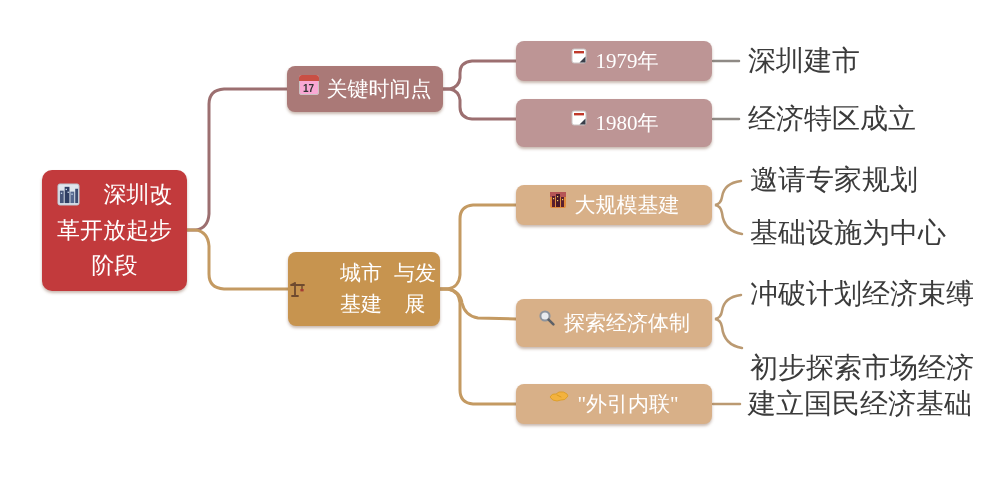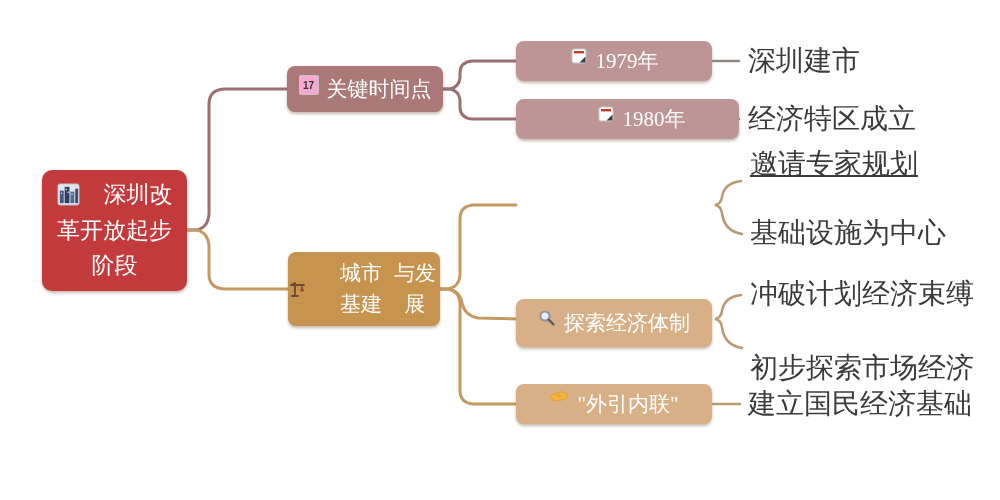--- a/index.html
+++ b/index.html
@@ -11,21 +11,21 @@
   .node .gap{display:inline-flex;align-items:flex-start;gap:8px;}
   .root{background:#c23a3c;border-radius:10px;flex-direction:column;line-height:1.55;
         font-size:23px;text-align:center;}
   .rose{background:#aa7977;font-size:21px;}
   .rose-child{background:#bd9595;font-size:21px;}
   .tan{background:#c7944f;font-size:21px;line-height:1.5;text-align:center;}
   .tan-child{background:#d8b088;font-size:21px;}
   .leaf{position:absolute;transform:translateY(-50%);font-size:28px;color:#3b3b3b;white-space:nowrap;}
   .ic{display:inline-flex;align-items:center;justify-content:center;}
   .cal{width:20px;height:20px;background:#f9a8d4;border-radius:3px;display:inline-flex;
-       flex-direction:row;overflow:hidden;box-shadow:inset 0 0 0 1px #cbc2c2;}
+       flex-direction:column;overflow:hidden;box-shadow:inset 0 0 0 1px #cbc2c2;}
   .cal-top{height:6px;background:#c94f44;}
   .cal-num{flex:1;display:flex;align-items:center;justify-content:center;
            font-size:10px;font-weight:bold;color:#333333;font-family:"Liberation Sans",sans-serif;}
   .rline1{display:inline-flex;align-items:center;gap:24px;}
 </style>
 </head>
 <body>
 
 <div id="canvas">
 
@@ -85,21 +85,21 @@
         <svg width="18" height="18" viewBox="0 0 18 18">
           <rect x="2" y="2" width="14" height="14" rx="2" fill="#ffffff" stroke="#c9c4c4"></rect>
           <rect x="4" y="4" width="10" height="2.4" fill="#c0392b"></rect>
           <path d="M15.5 9.5 L9.5 15.5 L15.5 15.5 Z" fill="#3a3f4a"></path>
         </svg>
       </span>
       <span>1979年</span>
     </span>
   </div>
 
-  <div class="node rose-child" style="left:516px;top:99px;width:196px;height:40px;padding-left:27px;">
+  <div class="node rose-child" style="left:516px;top:99px;width:196px;height:48px;">
     <span class="gap">
       <span class="ic">
         <svg width="18" height="18" viewBox="0 0 18 18">
           <rect x="2" y="2" width="14" height="14" rx="2" fill="#ffffff" stroke="#c9c4c4"></rect>
           <rect x="4" y="4" width="10" height="2.4" fill="#c0392b"></rect>
           <path d="M15.5 9.5 L9.5 15.5 L15.5 15.5 Z" fill="#3a3f4a"></path>
         </svg>
       </span>
       <span>1980年</span>
     </span>
@@ -115,20 +115,38 @@
           <path d="M4 17 H10 M7 17 V4 M3 6 H16 M7 4 L3 6" stroke="#6e4a2f" stroke-width="1.8" fill="none" stroke-linecap="round"></path>
           <path d="M14 6 V10" stroke="#6e4a2f" stroke-width="1.4" fill="none"></path>
           <rect x="12.4" y="10" width="3.2" height="2.4" fill="#a33b33"></rect>
         </svg>
       </span>
       <span>城市基建</span>
     </span>
     <span>与发展</span>
   </div>
 
+  <div class="node tan-child" style="left:516px;top:185px;width:196px;height:40px;">
+    <span class="gap">
+      <span class="ic">
+        <svg width="18" height="18" viewBox="0 0 18 18">
+          <rect x="1" y="1" width="16" height="16" rx="2" fill="#e08a3c"></rect>
+          <rect x="1" y="1" width="16" height="5" fill="#b65555"></rect>
+          <rect x="3" y="5" width="3" height="11" fill="#5a1f2e"></rect>
+          <rect x="7" y="3" width="4" height="13" fill="#4a1a28"></rect>
+          <rect x="12" y="6" width="3" height="10" fill="#5a1f2e"></rect>
+          <rect x="8" y="5" width="1.2" height="1.2" fill="#f7d26a"></rect>
+          <rect x="4" y="7" width="1.2" height="1.2" fill="#f7d26a"></rect>
+          <rect x="13" y="8" width="1.2" height="1.2" fill="#f7d26a"></rect>
+          <rect x="8" y="9" width="1.2" height="1.2" fill="#f7d26a"></rect>
+        </svg>
+      </span>
+      <span>大规模基建</span>
+    </span>
+  </div>
 
   <div class="node tan-child" style="left:516px;top:299px;width:196px;height:48px;">
     <span class="gap">
       <span class="ic">
         <svg width="18" height="18" viewBox="0 0 18 18">
           <circle cx="7" cy="7" r="4.6" fill="#e8ebf0" stroke="#8d939c" stroke-width="2"></circle>
           <line x1="10.6" y1="10.6" x2="15.4" y2="15.4" stroke="#5d6167" stroke-width="2.6" stroke-linecap="round"></line>
         </svg>
       </span>
       <span>探索经济体制</span>
@@ -140,19 +158,19 @@
       <span class="ic">
         <svg width="20" height="14" viewBox="0 0 20 14">
           <path d="M1 7 Q3 3 7 4 L10 2 Q15 1 18 4 L19 6 Q16 11 12 10 L8 11 Q3 11 1 7 Z" fill="#f3b23e" stroke="#d99a23" stroke-width="0.8"></path>
           <path d="M8 5 L12 7" stroke="#d99a23" stroke-width="1" stroke-linecap="round"></path>
         </svg>
       </span>
       <span>"外引内联"</span>
     </span>
   </div>
 
-  <div class="leaf" style="left:750px;top:164px;text-decoration:underline;">邀请专家规划</div>
+  <div class="leaf" style="left:750px;top:180px;">邀请专家规划</div>
   <div class="leaf" style="left:750px;top:233px;">基础设施为中心</div>
   <div class="leaf" style="left:750px;top:294px;">冲破计划经济束缚</div>
   <div class="leaf" style="left:750px;top:349px;margin-top:19px;">初步探索市场经济</div>
   <div class="leaf" style="left:748px;top:404px;">建立国民经济基础</div>
 
 </div>
 
 </body></html>

